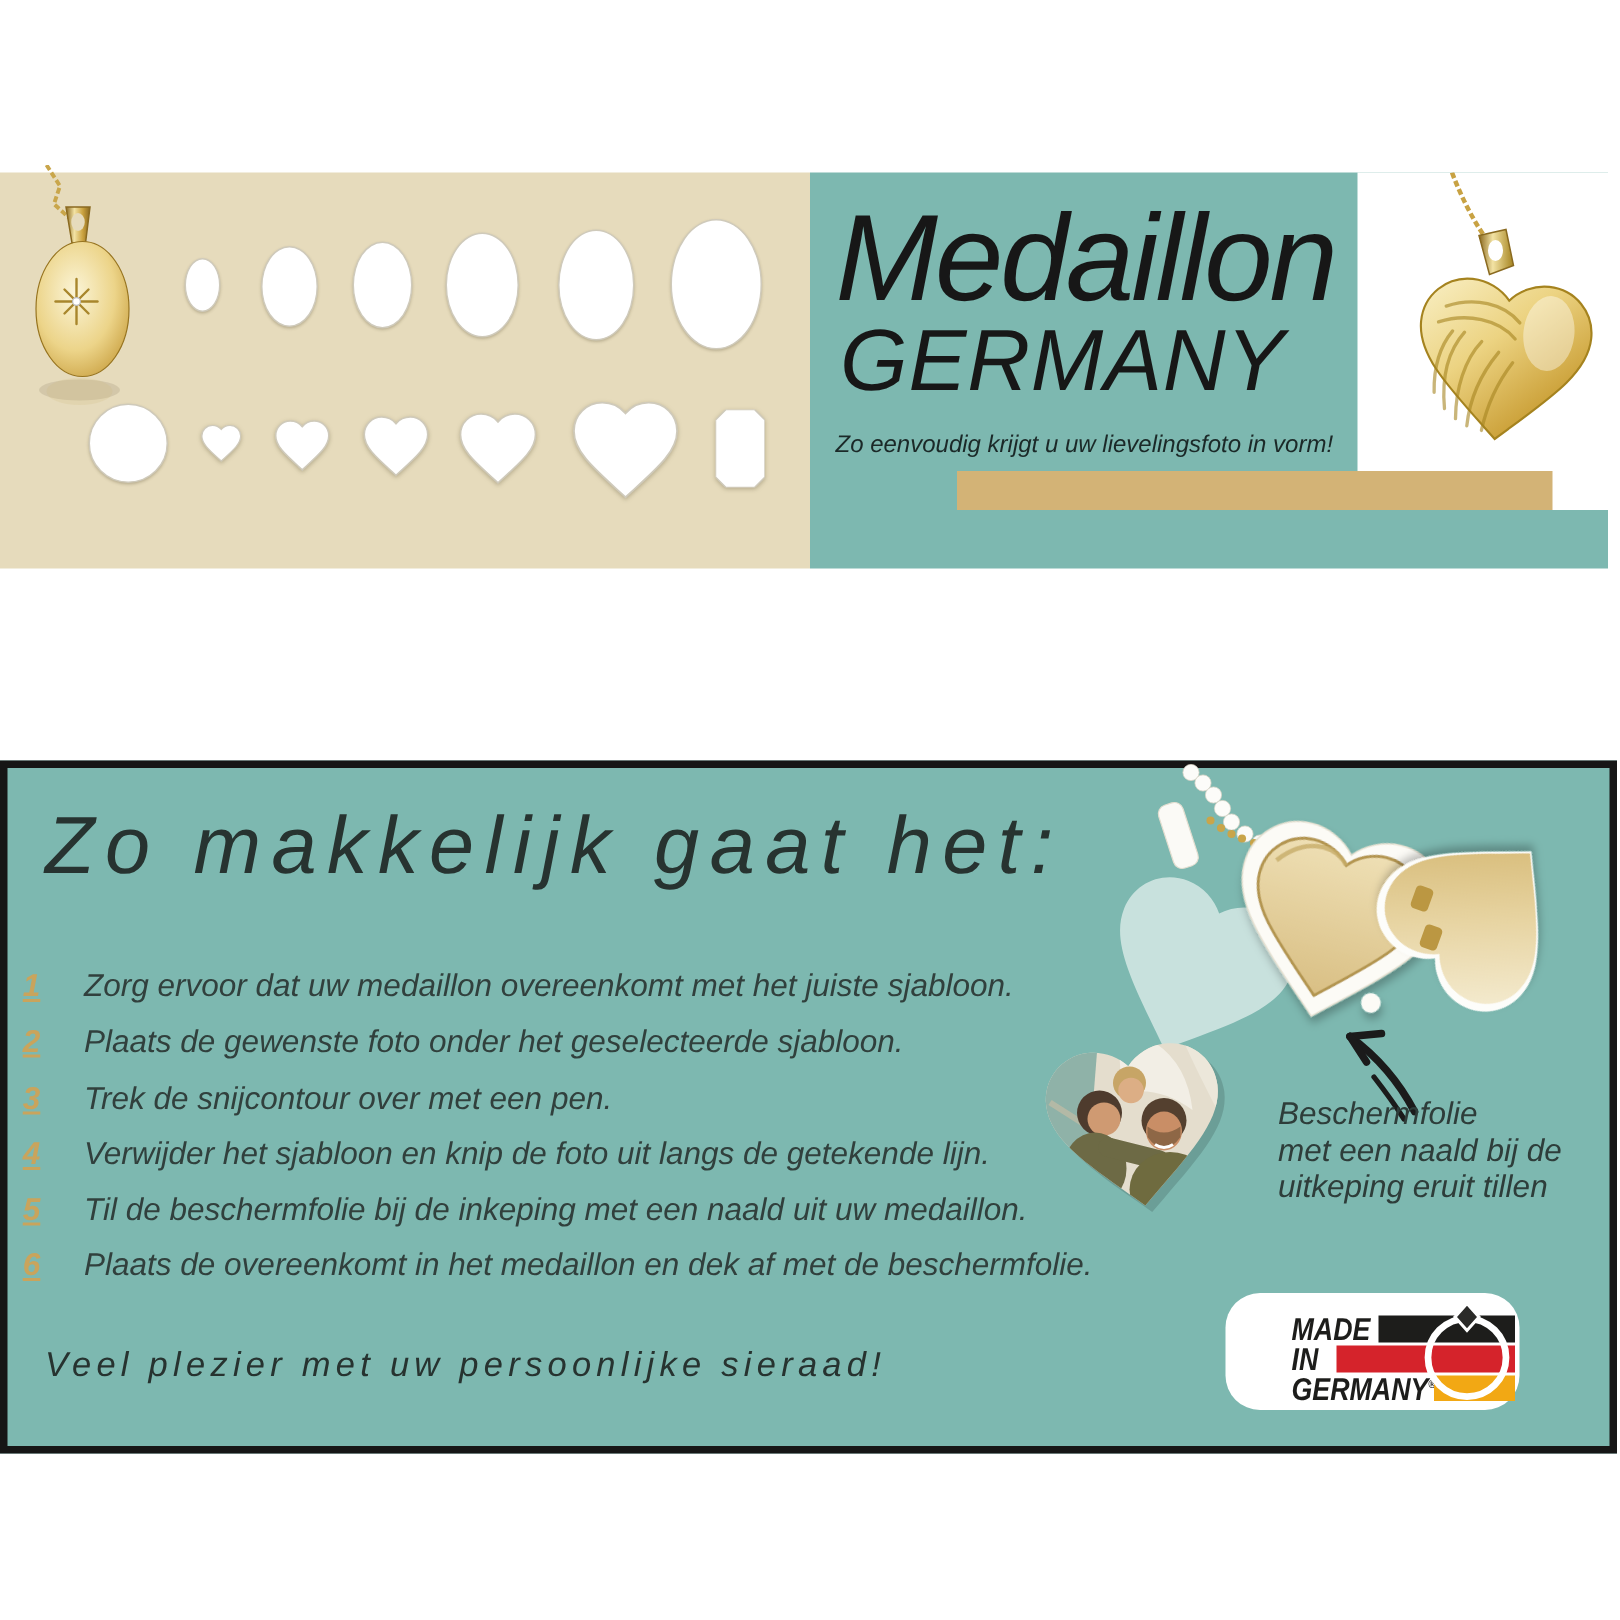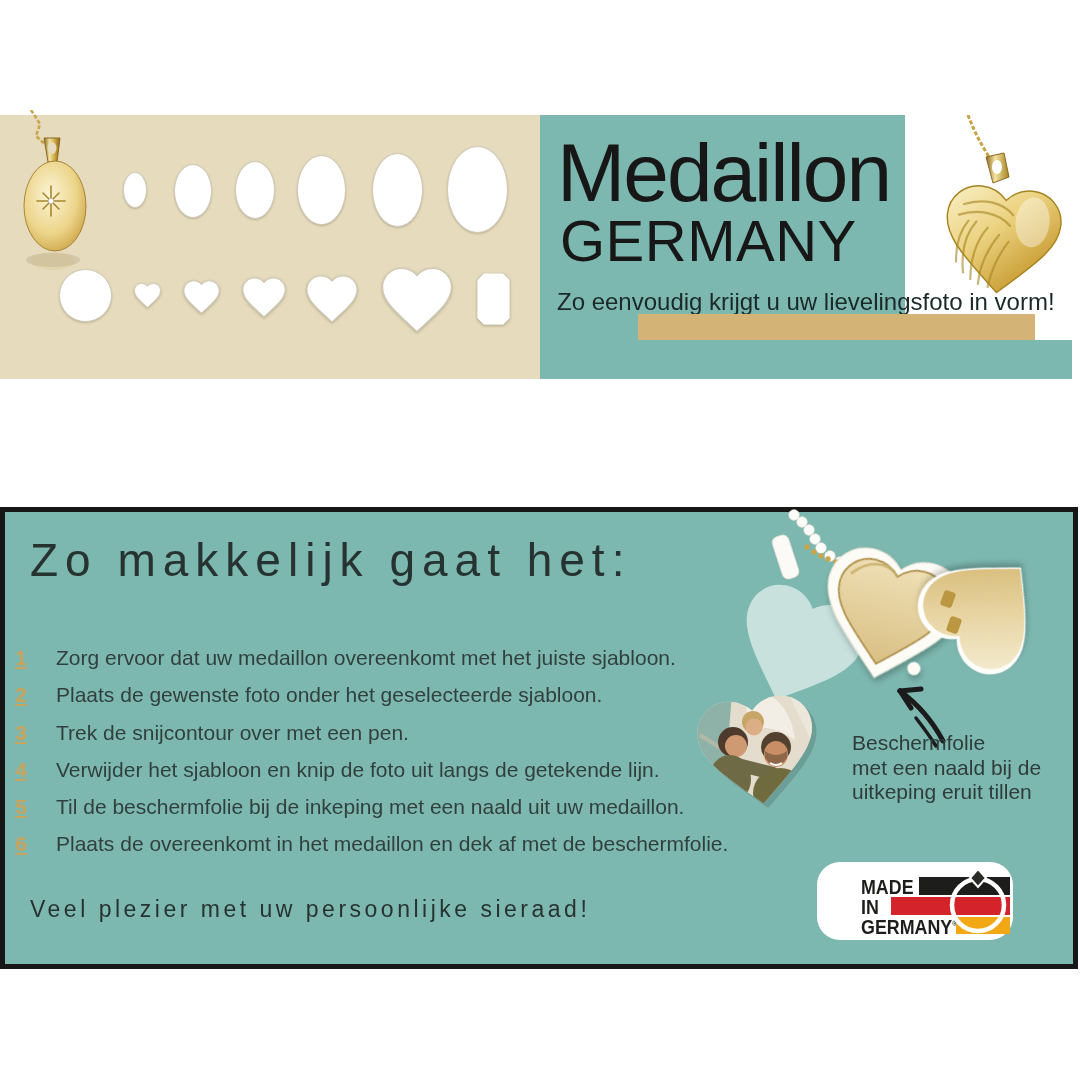--- a/index.html
+++ b/index.html
@@ -1,39 +1,39 @@
 <!DOCTYPE html>
 <html><head>
 <meta charset="utf-8">
 <style>
   html,body{margin:0;padding:0;background:#ffffff;}
   .stage{position:relative;width:1080px;height:1080px;background:#ffffff;overflow:hidden;
-         font-family:"Liberation Sans",sans-serif;}
+         font-family:"Liberation Sans",sans-serif;font-style:italic;}
   .abs{position:absolute;}
 
   
   .beige-panel{left:0;top:115px;width:540px;height:264px;background:#e6dbbc;}
   .teal-panel{left:540px;top:115px;width:532px;height:264px;background:#7db8b0;}
   .white-panel{left:905px;top:115px;width:175px;height:225px;background:#ffffff;}
   .gold-bar{left:638px;top:314px;width:397px;height:26px;background:#d3b376;}
 
   .title-1{left:557px;top:131px;font-size:82px;letter-spacing:-2px;color:#171717;line-height:1.02;}
   .title-2{left:560px;top:211px;font-size:58px;letter-spacing:0.5px;color:#171717;line-height:1.02;}
-  .subtitle{left:557px;top:288px;font-size:24px;color:#1b2928;}
+  .subtitle{left:557px;top:288px;font-size:16px;color:#1b2928;}
 
   
   .cut{position:absolute;background:#ffffff;border:1px solid #cfcabb;box-sizing:border-box;
        box-shadow:0 1px 2px rgba(90,80,50,.30);}
   .oval{border-radius:50%;}
   .cut-svg{position:absolute;filter:drop-shadow(0 1px 1.5px rgba(90,80,50,.35));}
 
   
   .instr-box{left:0;top:507px;width:1078px;height:462px;box-sizing:border-box;
              background:#7db8b0;border:5px solid #161616;}
-  .heading{left:30px;top:533px;font-size:46px;letter-spacing:7px;color:#273330;}
+  .heading{left:30px;top:533px;font-size:54px;letter-spacing:7px;color:#273330;}
   .steps{left:10px;top:646px;}
   .step{display:flex;align-items:flex-start;height:37.3px;}
   .step .num{width:22px;text-align:center;font-size:21px;font-weight:700;color:#c9a45c;
              text-decoration:underline;flex:0 0 auto;}
   .step .txt{margin-left:24px;font-size:21px;color:#31403d;white-space:nowrap;}
   .closing{left:30px;top:896px;font-size:23px;letter-spacing:3.5px;color:#273330;}
   .callout{left:852px;top:731px;width:192px;font-size:21px;
            line-height:24.5px;color:#2e3d3a;}
 
   

